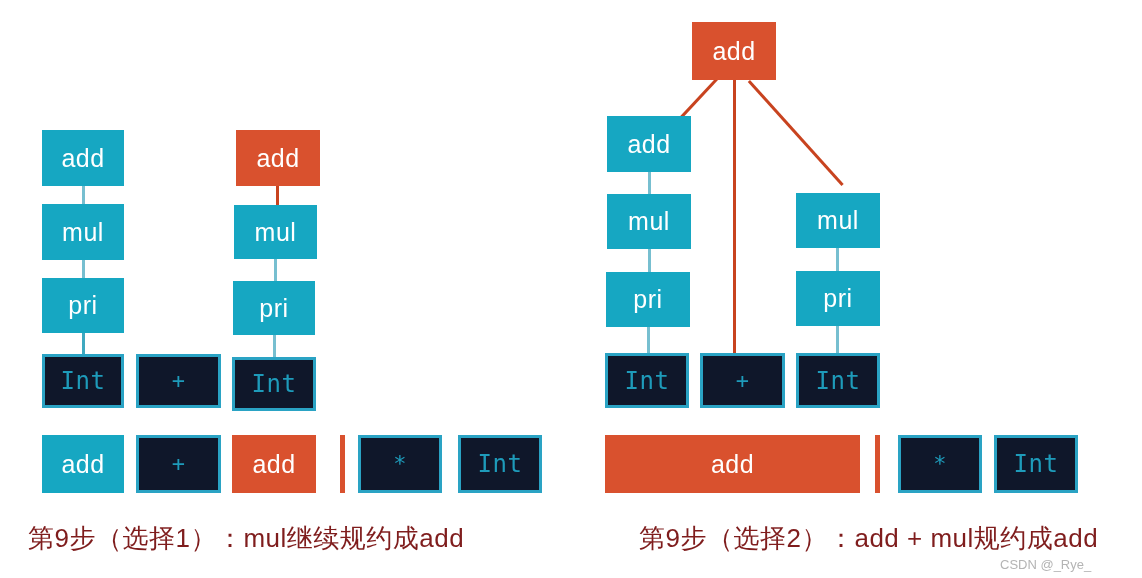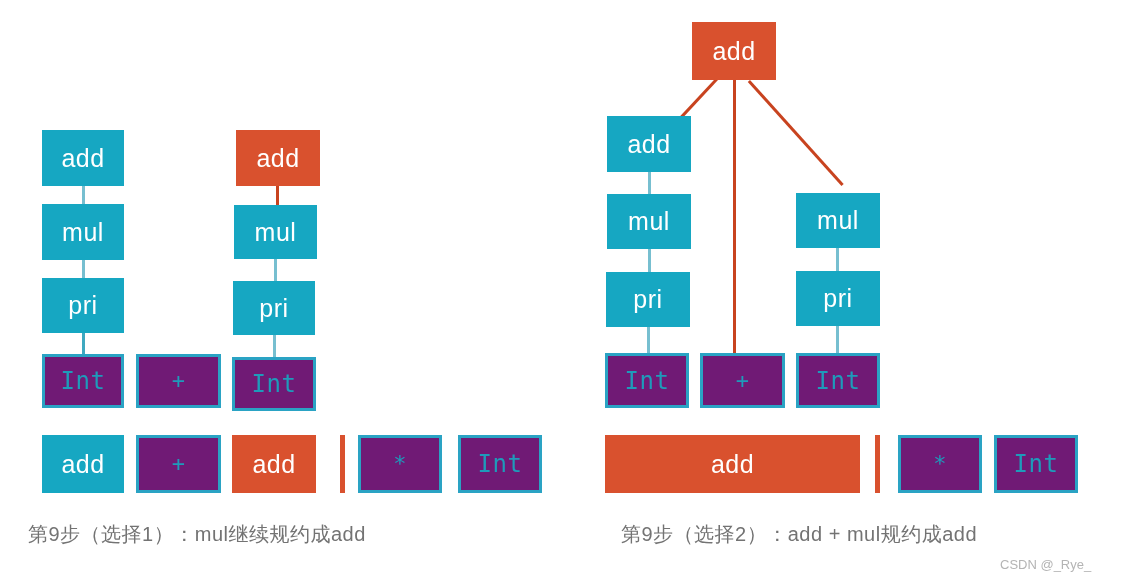--- a/index.html
+++ b/index.html
@@ -20,43 +20,43 @@
     display:flex;align-items:center;justify-content:center;
     font-size:25px;
     line-height:1;
     letter-spacing:.5px;
     white-space:nowrap;
     z-index:3;
   }
   .node.teal{background:#16A7C2;color:#ffffff;border:1px solid #16A7C2;}
   .node.red {background:#D9512E;color:#ffffff;border:1px solid #D9512E;}
   .node.open{
-    background:#701a75;color:#1E9BBA;
+    background:#0f172a;color:#1E9BBA;
     border:3px solid #2AA3C4;
     font-family:"DejaVu Sans Mono","Liberation Mono",monospace;
     font-size:24px;
   }
   .node.open.sym{font-size:22px;}
 
   
   .edge{position:absolute;z-index:1;}
   .edge.v{width:3px;}
   .edge.teal{background:#3FA9C0;}
   .edge.tealsoft{background:#77BFD0;}
   .edge.red{background:#C8431F;}
   .diag{position:absolute;z-index:1;transform-origin:0 0;height:3px;background:#C8431F;}
 
   
   .sep{position:absolute;width:5px;background:#D9512E;z-index:3;}
 
   
   .caption{
     position:absolute;
-    font-size:20px;
-    color:#737373;
+    font-size:26px;
+    color:#7f1d1d;
     white-space:nowrap;
     letter-spacing:.5px;
     z-index:4;
   }
   .watermark{
     position:absolute;
     font-size:13px;
     color:#B4B4B4;
     white-space:nowrap;
     z-index:5;
@@ -170,17 +170,17 @@
     <span>add</span>
   </div>
   <div class="sep" style="left:875px;top:435px;height:58px;"></div>
   <div class="node open sym" style="left:898px;top:435px;width:84px;height:58px;">
     <span>*</span>
   </div>
   <div class="node open" style="left:994px;top:435px;width:84px;height:58px;">
     <span>Int</span>
   </div>
 
-  <div class="caption" style="left:621px;top:521px;text-align:center;">第9步（选择2）：add + mul规约成add</div>
+  <div class="caption" style="left:639px;top:521px;text-align:center;">第9步（选择2）：add + mul规约成add</div>
 
   <div class="watermark" style="left:1000px;top:557px;">CSDN @_Rye_</div>
 
 </div>
 
 </body></html>

